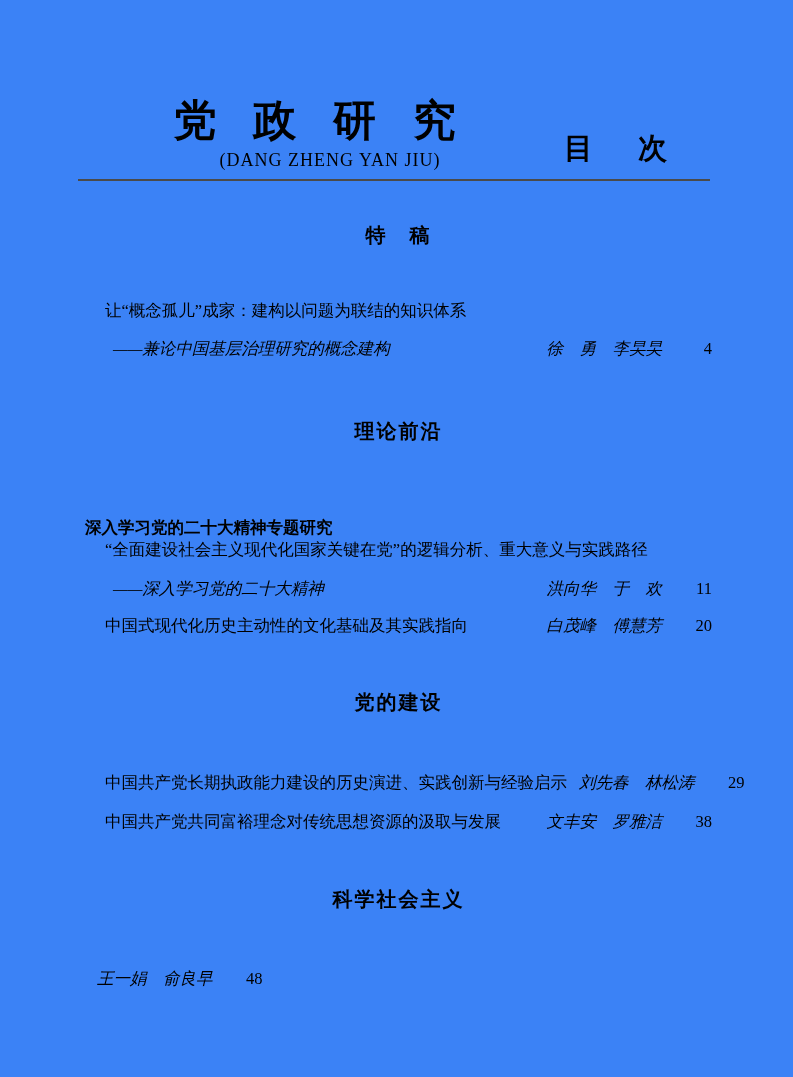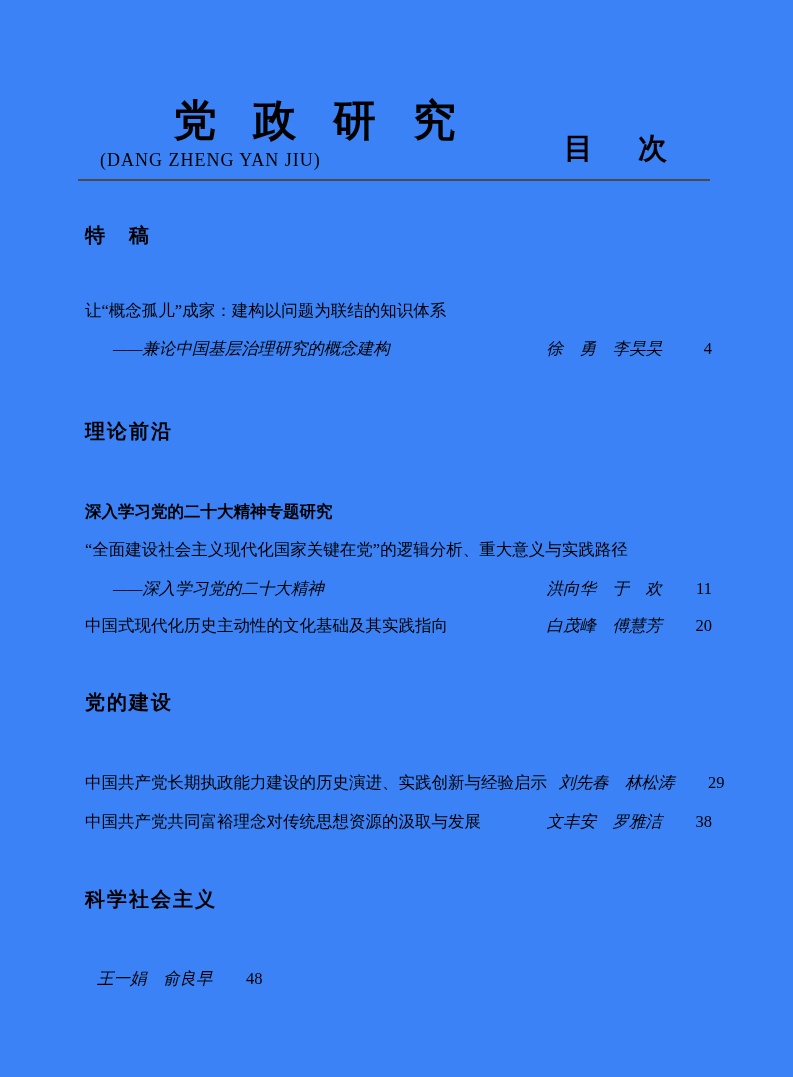--- a/index.html
+++ b/index.html
@@ -17,61 +17,63 @@
     top:97px;left:85px;width:460px;
     text-align:center;
     font-weight:bold;
     font-size:43px;line-height:1.1;
     word-spacing:24px;
     letter-spacing:1px;
     white-space:nowrap;
   }
   .journal-pinyin{
     top:151px;left:100px;width:460px;
-    text-align:left;
+    text-align:center;
     font-size:18px;line-height:1.1;
     letter-spacing:1px;
     white-space:nowrap;
     font-family:Liberation Serif, serif;
   }
   .toc-label{
     top:133px;left:516px;
     font-weight:bold;
     font-size:29px;line-height:1.1;
     letter-spacing:8px;
     white-space:nowrap;
     margin-left:48px;
   }
   .header-rule{
     top:179px;left:78px;width:632px;height:2px;
     background:#4a4a4a;border:none;margin:0;
   }
   
   .block{left:85px;width:627px;}
   .section-heading{
+    text-align:center;
     font-family:"Liberation Sans","DejaVu Sans",sans-serif;
     font-weight:bold;
     font-size:20px;line-height:22px;
     letter-spacing:2px;
     white-space:nowrap;
   }
   .special-topic{
     font-family:"Liberation Sans","DejaVu Sans",sans-serif;
     font-weight:bold;
     font-size:16.5px;line-height:20px;
     white-space:nowrap;
+    margin-top:16px;
   }
   .row{
     display:flex;
     justify-content:space-between;
     align-items:baseline;
     font-size:16.5px;line-height:20px;
     white-space:nowrap;
   }
-  .article-title{font-style:normal;}
+  .article-title{font-style:normal;margin-left:20px;}
   .article-subtitle{
     font-style:italic;
     padding-left:28px;
     text-align:right;
   }
   .authors-wrap{
     display:flex;align-items:baseline;
     margin-left:12px;
     white-space:nowrap;
     gap:12px;

